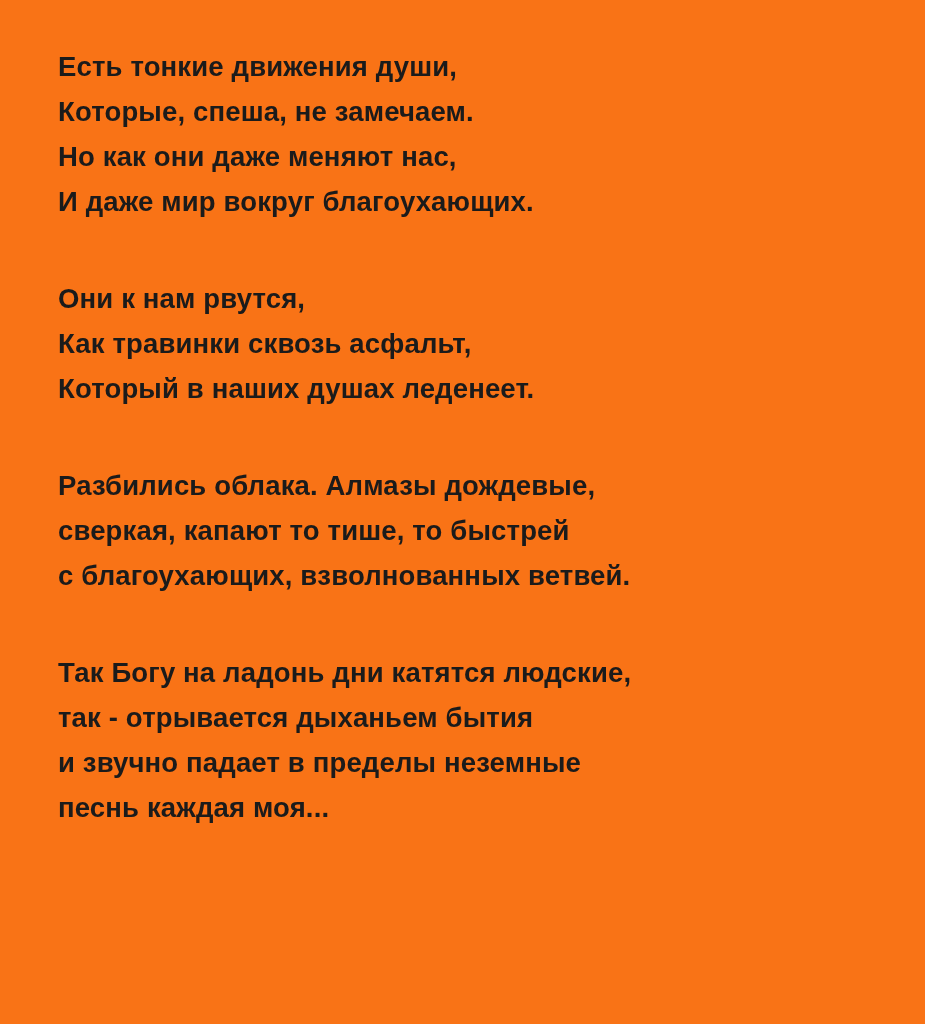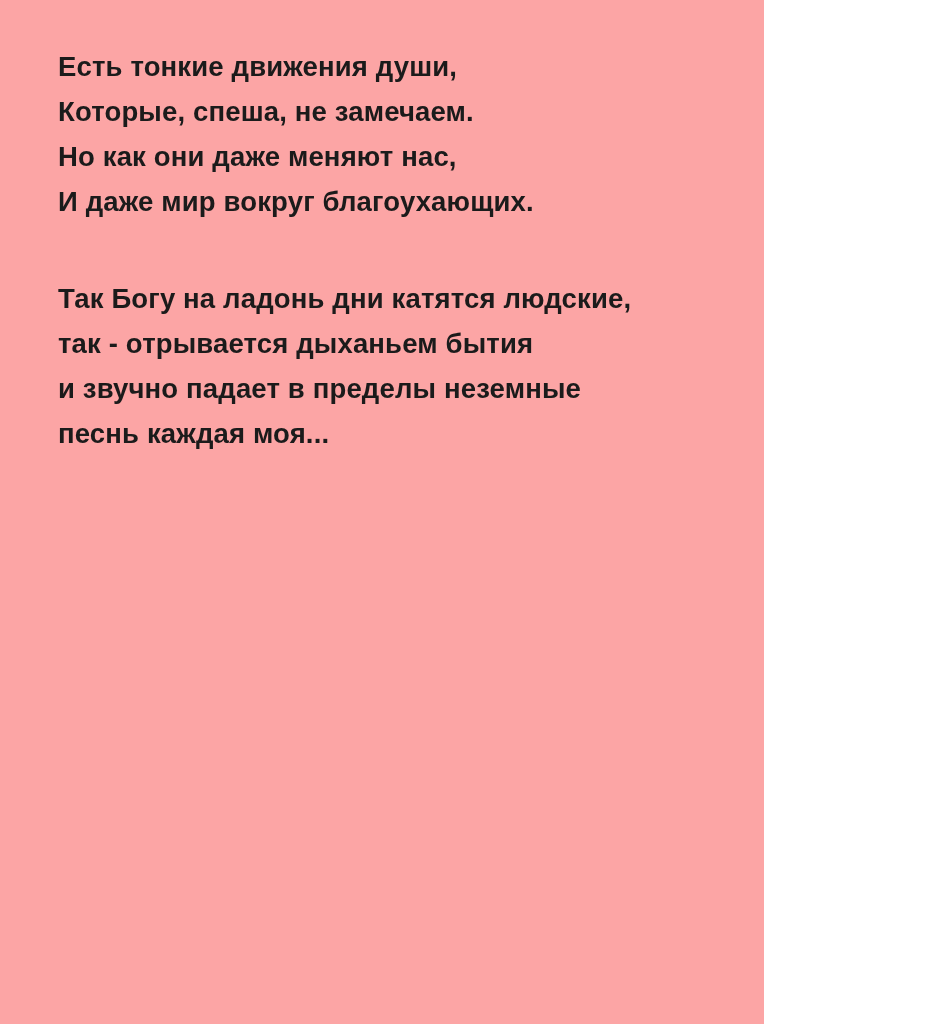--- a/index.html
+++ b/index.html
@@ -10,24 +10,24 @@
   body {
     width: 940px;
     height: 1024px;
     background: #ffffff;
     font-family: "Liberation Sans", sans-serif;
     color: #1b1b1b;
     overflow: hidden;
   }
   .page {
     box-sizing: border-box;
-    width: 764px;
+    width: 925px;
     height: 1024px;
     padding: 44px 60px 20px 58px;
-    background: #fca5a5;
+    background: #f97316;
   }
   .poem {
     display: block;
   }
   .stanza {
     margin: 0 0 52px 0;
   }
   .stanza:last-child {
     margin-bottom: 16px;
   }
@@ -47,21 +47,31 @@
   <div class="poem">
 
     <div class="stanza">
       <div class="line">Есть тонкие движения души,</div>
       <div class="line">Которые, спеша, не замечаем.</div>
       <div class="line">Но как они даже меняют нас,</div>
       <div class="line">И даже мир вокруг благоухающих.</div>
     </div>
 
 
+    <div class="stanza">
+      <div class="line">Они к нам рвутся,</div>
+      <div class="line">Как травинки сквозь асфальт,</div>
+      <div class="line">Который в наших душах леденеет.</div>
+    </div>
 
+    <div class="stanza">
+      <div class="line">Разбились облака. Алмазы дождевые,</div>
+      <div class="line">сверкая, капают то тише, то быстрей</div>
+      <div class="line">с благоухающих, взволнованных ветвей.</div>
+    </div>
 
     <div class="stanza">
       <div class="line">Так Богу на ладонь дни катятся людские,</div>
       <div class="line">так - отрывается дыханьем бытия</div>
       <div class="line">и звучно падает в пределы неземные</div>
       <div class="line">песнь каждая моя...</div>
     </div>
 
   </div>
 </div>

